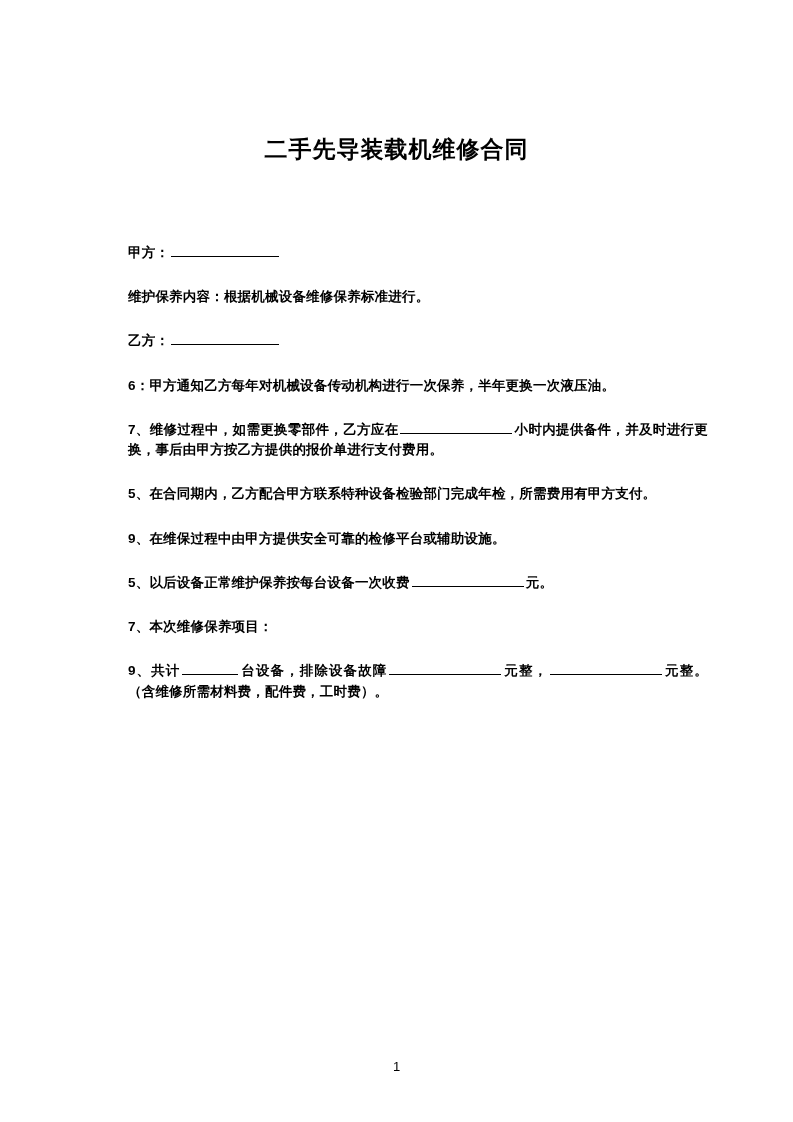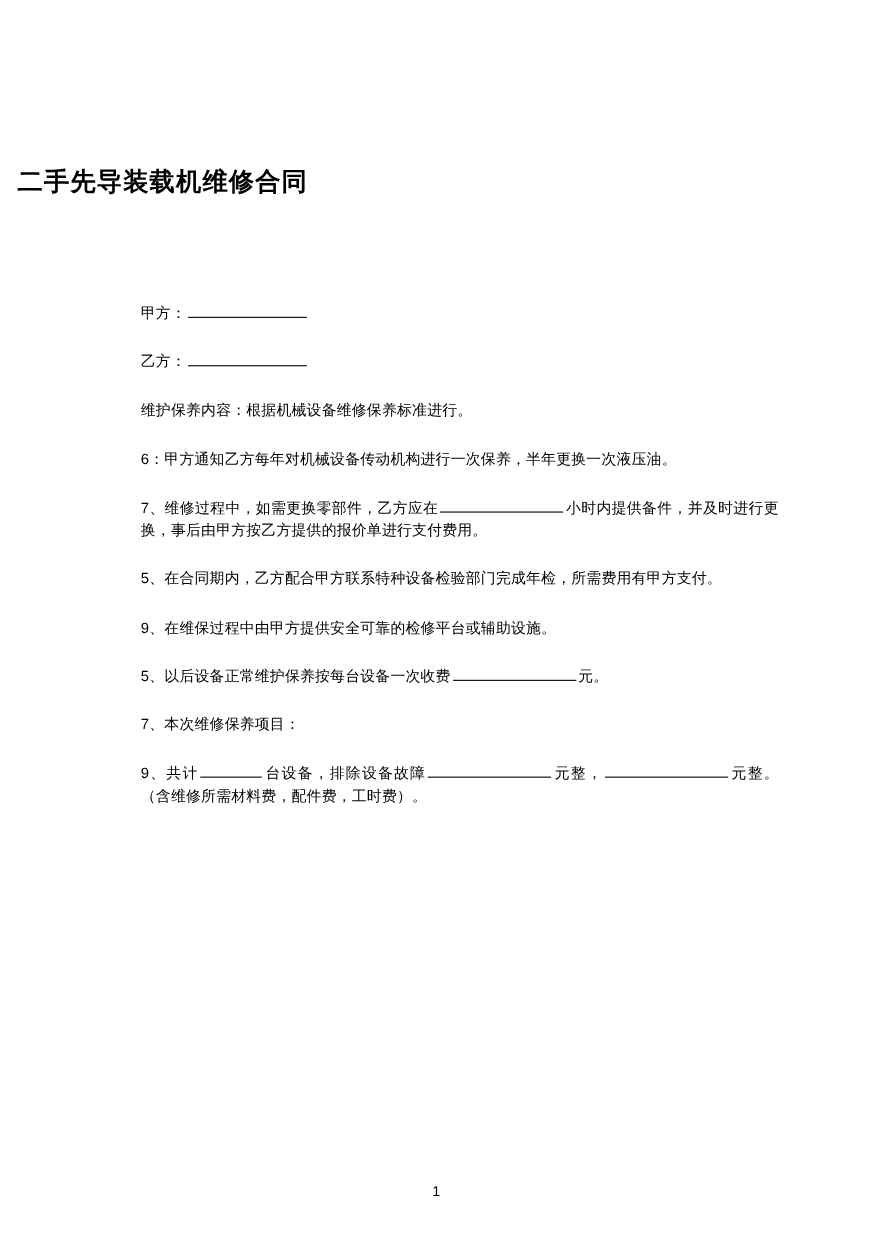--- a/index.html
+++ b/index.html
@@ -16,31 +16,33 @@
     overflow: hidden;
   }
   .page {
     position: relative;
     width: 793px;
     height: 1122px;
     box-sizing: border-box;
     padding: 0;
   }
   .doc-title {
+    text-align: center;
     font-size: 23px;
     font-weight: bold;
     letter-spacing: 1px;
-    margin: 16px;
+    margin: 0;
     padding-top: 135px;
     line-height: 1.3;
   }
   .body-block {
     margin: 0;
     padding: 0 85px 0 128px;
     padding-top: 78px;
+    font-weight: bold;
   }
   .para {
     font-size: 13.5px;
     line-height: 1.5;
     margin: 0 0 24px 0;
     text-align: justify;
     letter-spacing: 0.2px;
   }
   .blank {
     display: inline-block;
@@ -69,25 +71,25 @@
 
   <h1 class="doc-title">二手先导装载机维修合同</h1>
 
   <div class="body-block">
 
     <p class="para">
       <span>甲方：</span><span class="blank b-short"></span>
     </p>
 
     <p class="para">
-      <span>乙方：</span><span class="blank b-short"></span>
+      <span>维护保养内容：根据机械设备维修保养标准进行。</span>
     </p>
 
     <p class="para">
-      <span>维护保养内容：根据机械设备维修保养标准进行。</span>
+      <span>乙方：</span><span class="blank b-short"></span>
     </p>
 
     <p class="para">
       <span>6：甲方通知乙方每年对机械设备传动机构进行一次保养，半年更换一次液压油。</span>
     </p>
 
 
     <p class="para">
       <span>7、维修过程中，如需更换零部件，乙方应在</span><span class="blank b-mid"></span><span>小时内提供备件，并及时进行更换，事后由甲方按乙方提供的报价单进行支付费用。</span>
     </p>

